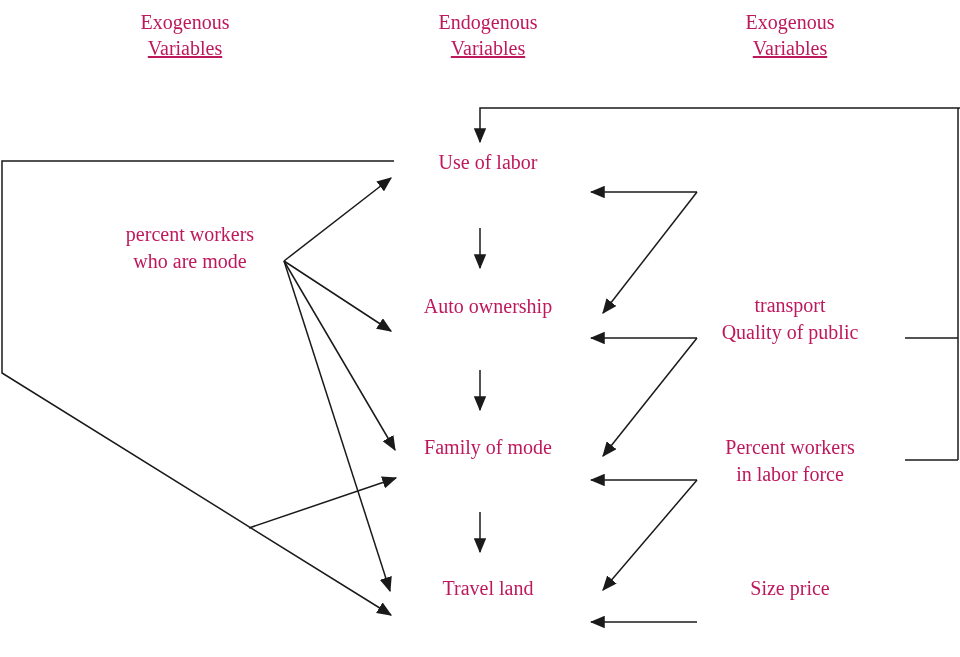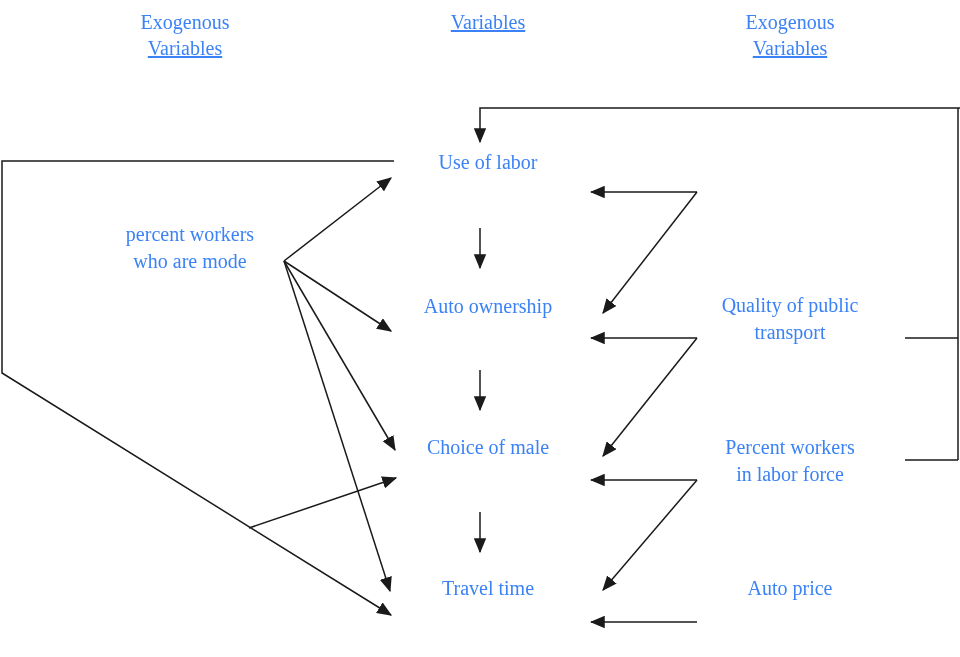--- a/index.html
+++ b/index.html
@@ -7,21 +7,21 @@
     padding: 0;
     background: #ffffff;
     font-family: "Liberation Serif", "DejaVu Serif", serif;
   }
   .canvas {
     position: relative;
     width: 960px;
     height: 657px;
     background: #ffffff;
     overflow: hidden;
-    color: #3b82f6;
+    color: #be185d;
   }
   svg.arrows {
     position: absolute;
     left: 0; top: 0;
     width: 960px; height: 657px;
   }
   svg.arrows path, svg.arrows line {
     stroke: #1a1a1a;
     stroke-width: 1.5;
     fill: none;
@@ -80,50 +80,51 @@
     <path d="M697,480 L603,590" marker-end="url(#arr)"></path>
 
     <path d="M697,622 L591,622" marker-end="url(#arr)"></path>
   </svg>
 
   <div class="header" style="left:185px; top:9px">
     <span>Exogenous</span>
     <span class="underline">Variables</span>
   </div>
   <div class="header" style="left:488px; top:9px">
+    <span>Endogenous</span>
     <span class="underline">Variables</span>
   </div>
   <div class="header" style="left:790px; top:9px">
     <span>Exogenous</span>
     <span class="underline">Variables</span>
   </div>
 
   <div class="node" style="left:190px; top:221px">
     <span>percent workers</span>
     <span>who are mode</span>
   </div>
 
   <div class="node" style="left:488px; top:149px">
     <span>Use of labor</span>
   </div>
   <div class="node" style="left:488px; top:293px">
     <span>Auto ownership</span>
   </div>
   <div class="node" style="left:488px; top:434px">
-    <span>Choice of male</span>
+    <span>Family of mode</span>
   </div>
   <div class="node" style="left:488px; top:575px">
-    <span>Travel time</span>
+    <span>Travel land</span>
   </div>
 
   <div class="node" style="left:790px; top:292px">
+    <span>transport</span>
     <span>Quality of public</span>
-    <span>transport</span>
   </div>
   <div class="node" style="left:790px; top:434px">
     <span>Percent workers</span>
     <span>in labor force</span>
   </div>
   <div class="node" style="left:790px; top:575px">
-    <span>Auto price</span>
+    <span>Size price</span>
   </div>
 
 </div>
 
 </body></html>

